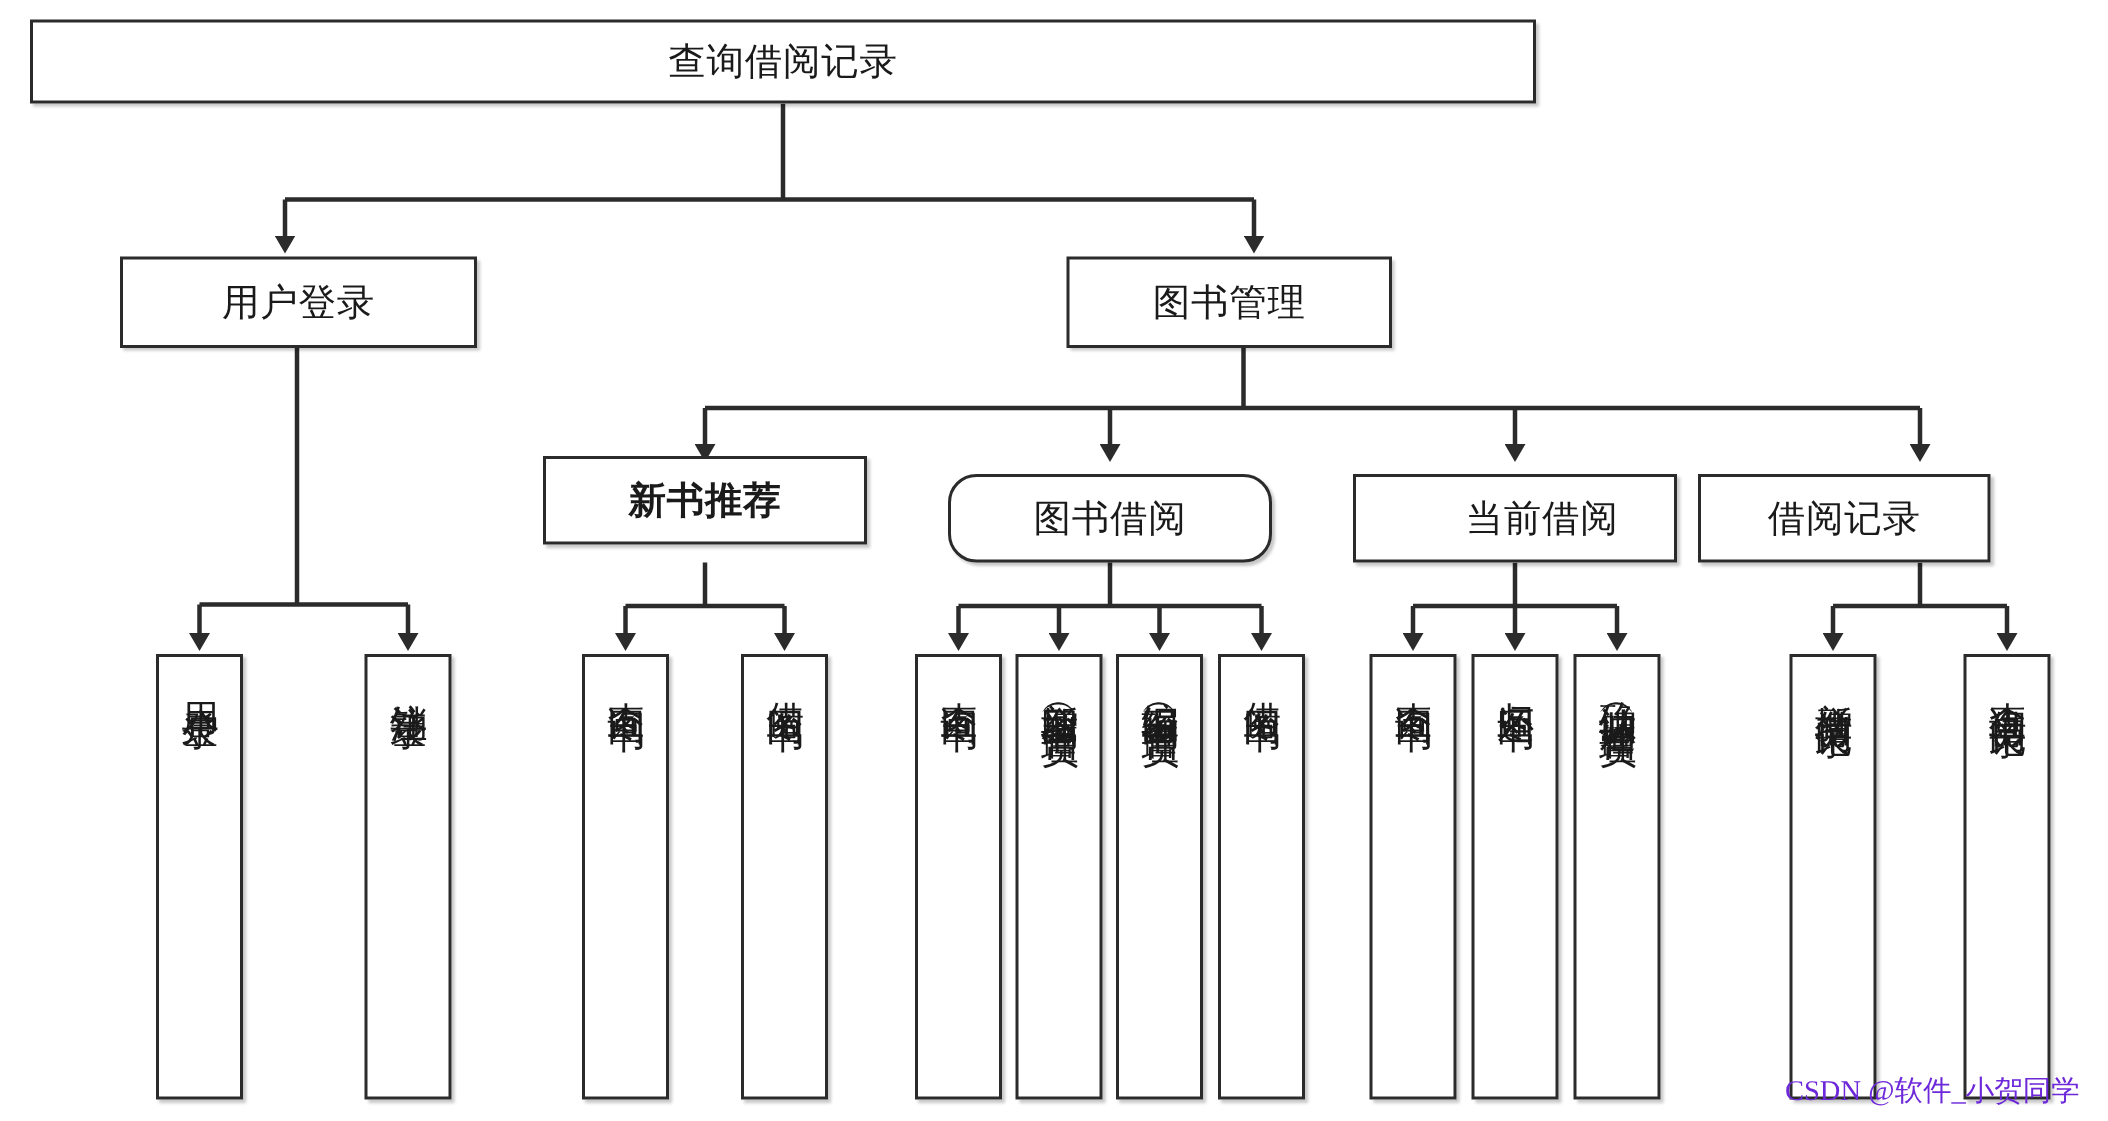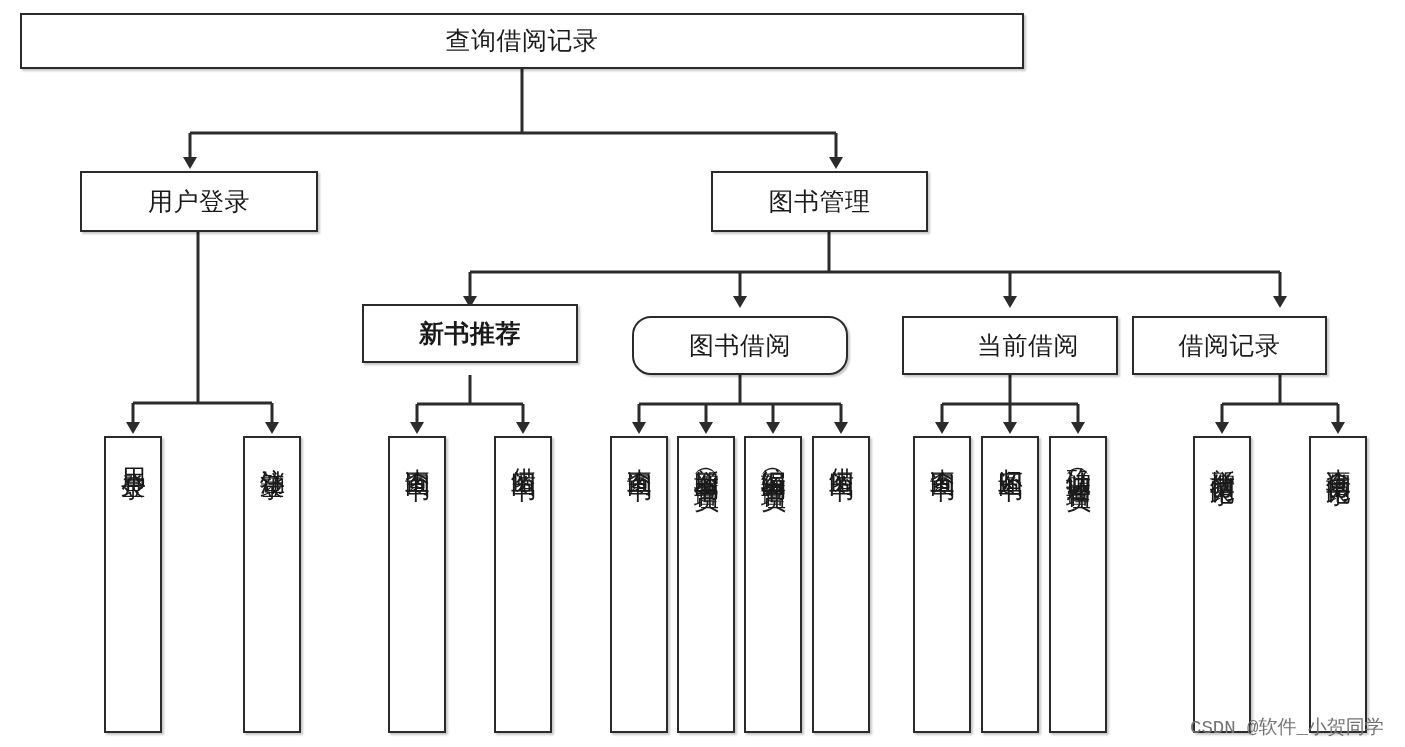--- a/index.html
+++ b/index.html
@@ -55,24 +55,24 @@
     text-orientation: upright;
     font-size: 25px;
     line-height: 1.2;
     letter-spacing: 3px;
   }
   .watermark {
     position: absolute;
     left: 1190px;
     top: 714px;
     font-size: 19px;
-    color: #737373;
+    color: #6d28d9;
     z-index: 6;
     white-space: nowrap;
-    font-family: Liberation Mono, monospace;
+    font-family: Liberation Serif, serif;
   }
 </style>
 </head>
 <body>
 
 <div id="canvas">
 
   <svg id="edges" viewBox="0 0 1405 747">
     <defs>
       <marker id="arrow" markerWidth="12" markerHeight="14" refX="1" refY="7" orient="auto" markerUnits="userSpaceOnUse">

